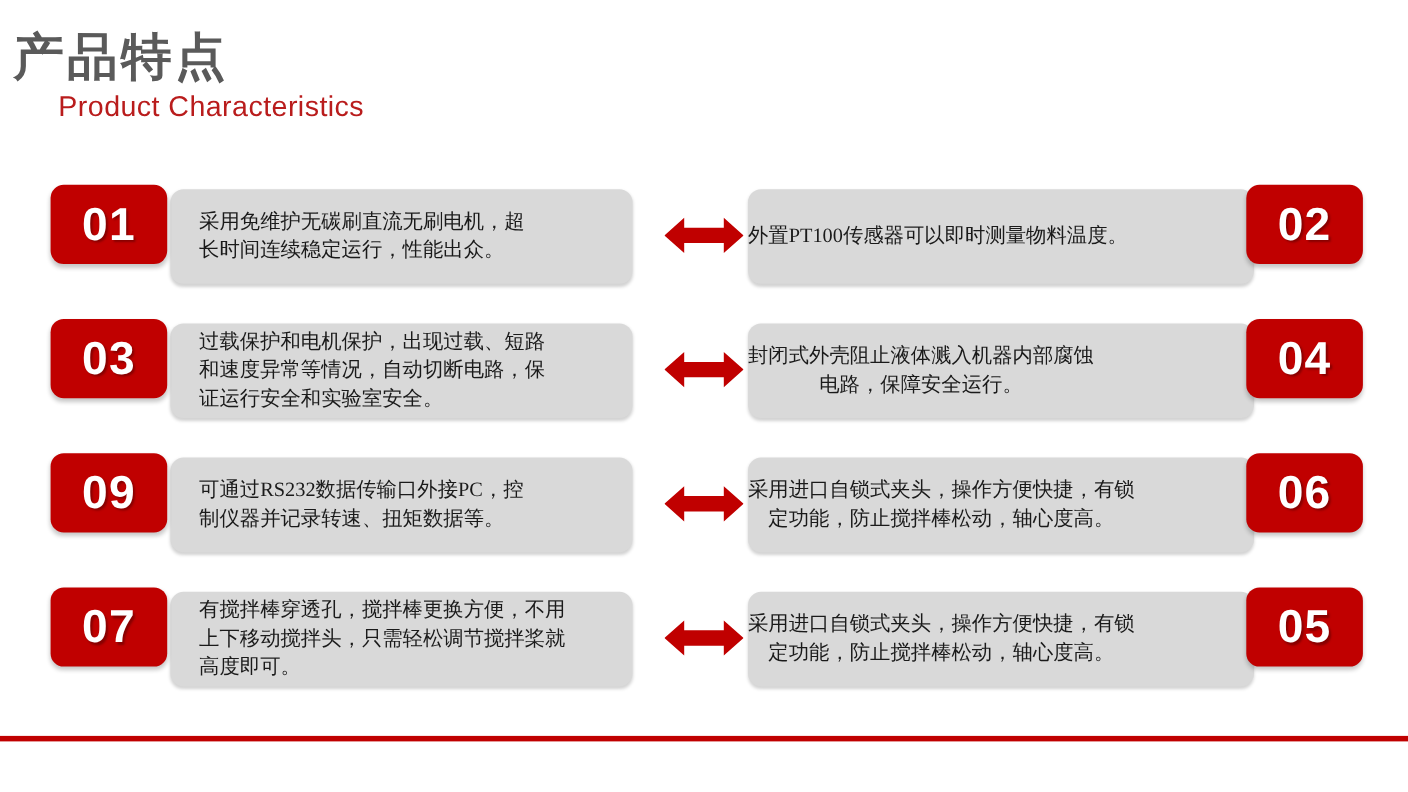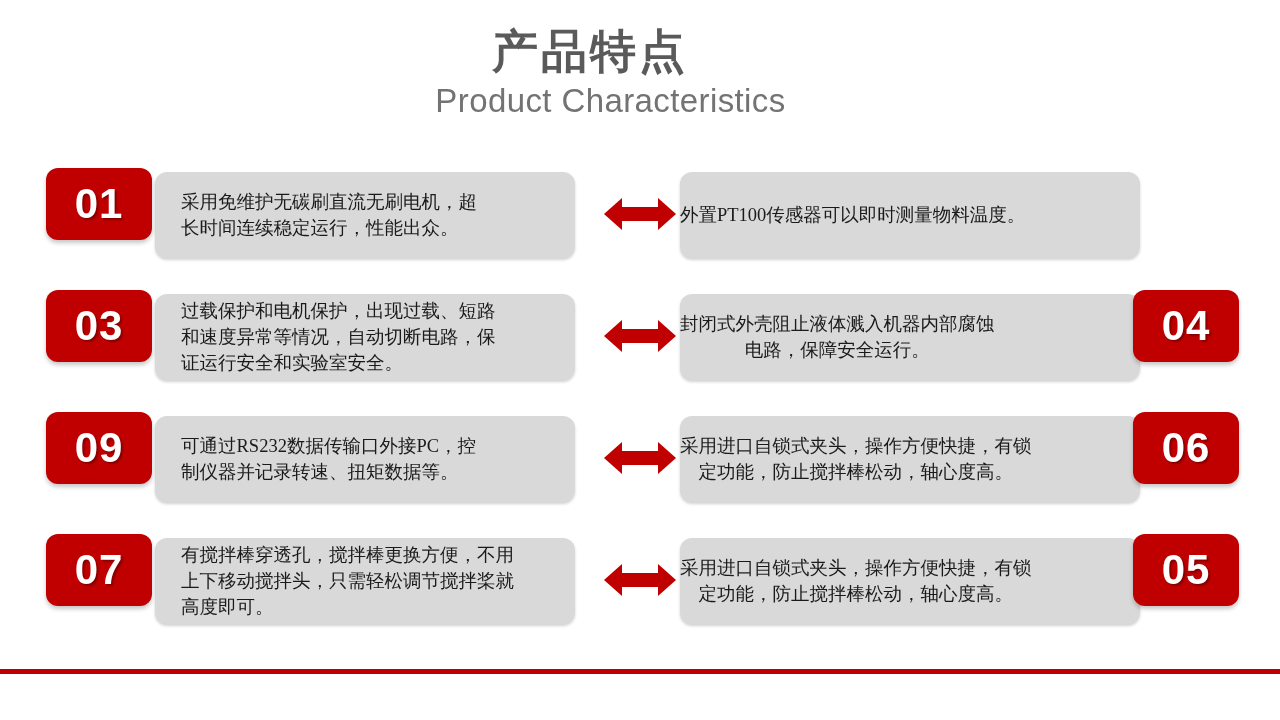--- a/index.html
+++ b/index.html
@@ -12,43 +12,43 @@
     background: #ffffff;
     font-family: "Liberation Serif", "DejaVu Serif", serif;
     overflow: hidden;
     position: relative;
   }
 
   
   .header {
     position: absolute;
     top: 0;
-    left: 0;
+    left: 12px;
     width: 1180px;
     height: 140px;
-    text-align: center;
+    text-align: left;
   }
   .title-cn {
     margin: 0;
     padding-top: 26px;
     font-family: "Liberation Sans", "DejaVu Sans", sans-serif;
     font-size: 46px;
     font-weight: bold;
     letter-spacing: 3px;
     color: #5a5a5a;
     line-height: 1.1;
   }
   .title-en {
     margin: 0;
     padding-top: 4px;
     font-family: "Liberation Sans", "DejaVu Sans", sans-serif;
-    font-size: 33px;
+    font-size: 26px;
     font-weight: normal;
     letter-spacing: 0.4px;
-    color: #737373;
+    color: #b91c1c;
     line-height: 1.2;
     padding-left: 41px;
   }
 
   
   .rows {
     position: absolute;
     top: 168px;
     left: 0;
     width: 1280px;
@@ -161,20 +161,23 @@
 长时间连续稳定运行，性能出众。</span>
     </div>
     <div class="arrow">
       <svg width="72" height="40" viewBox="0 0 72 40">
         <polygon points="0,20 18,4 18,13 54,13 54,4 72,20 54,36 54,27 18,27 18,36" fill="#C00000"></polygon>
       </svg>
     </div>
     <div class="panel panel-right">
       <span class="panel-text">外置PT100传感器可以即时测量物料温度。</span>
     </div>
+    <div class="badge badge-right">
+      <span class="badge-num">02</span>
+    </div>
   </div>
 
   <div class="row">
     <div class="badge badge-left">
       <span class="badge-num">03</span>
     </div>
     <div class="panel panel-left">
       <span class="panel-text">过载保护和电机保护，出现过载、短路
 和速度异常等情况，自动切断电路，保
 证运行安全和实验室安全。</span>

